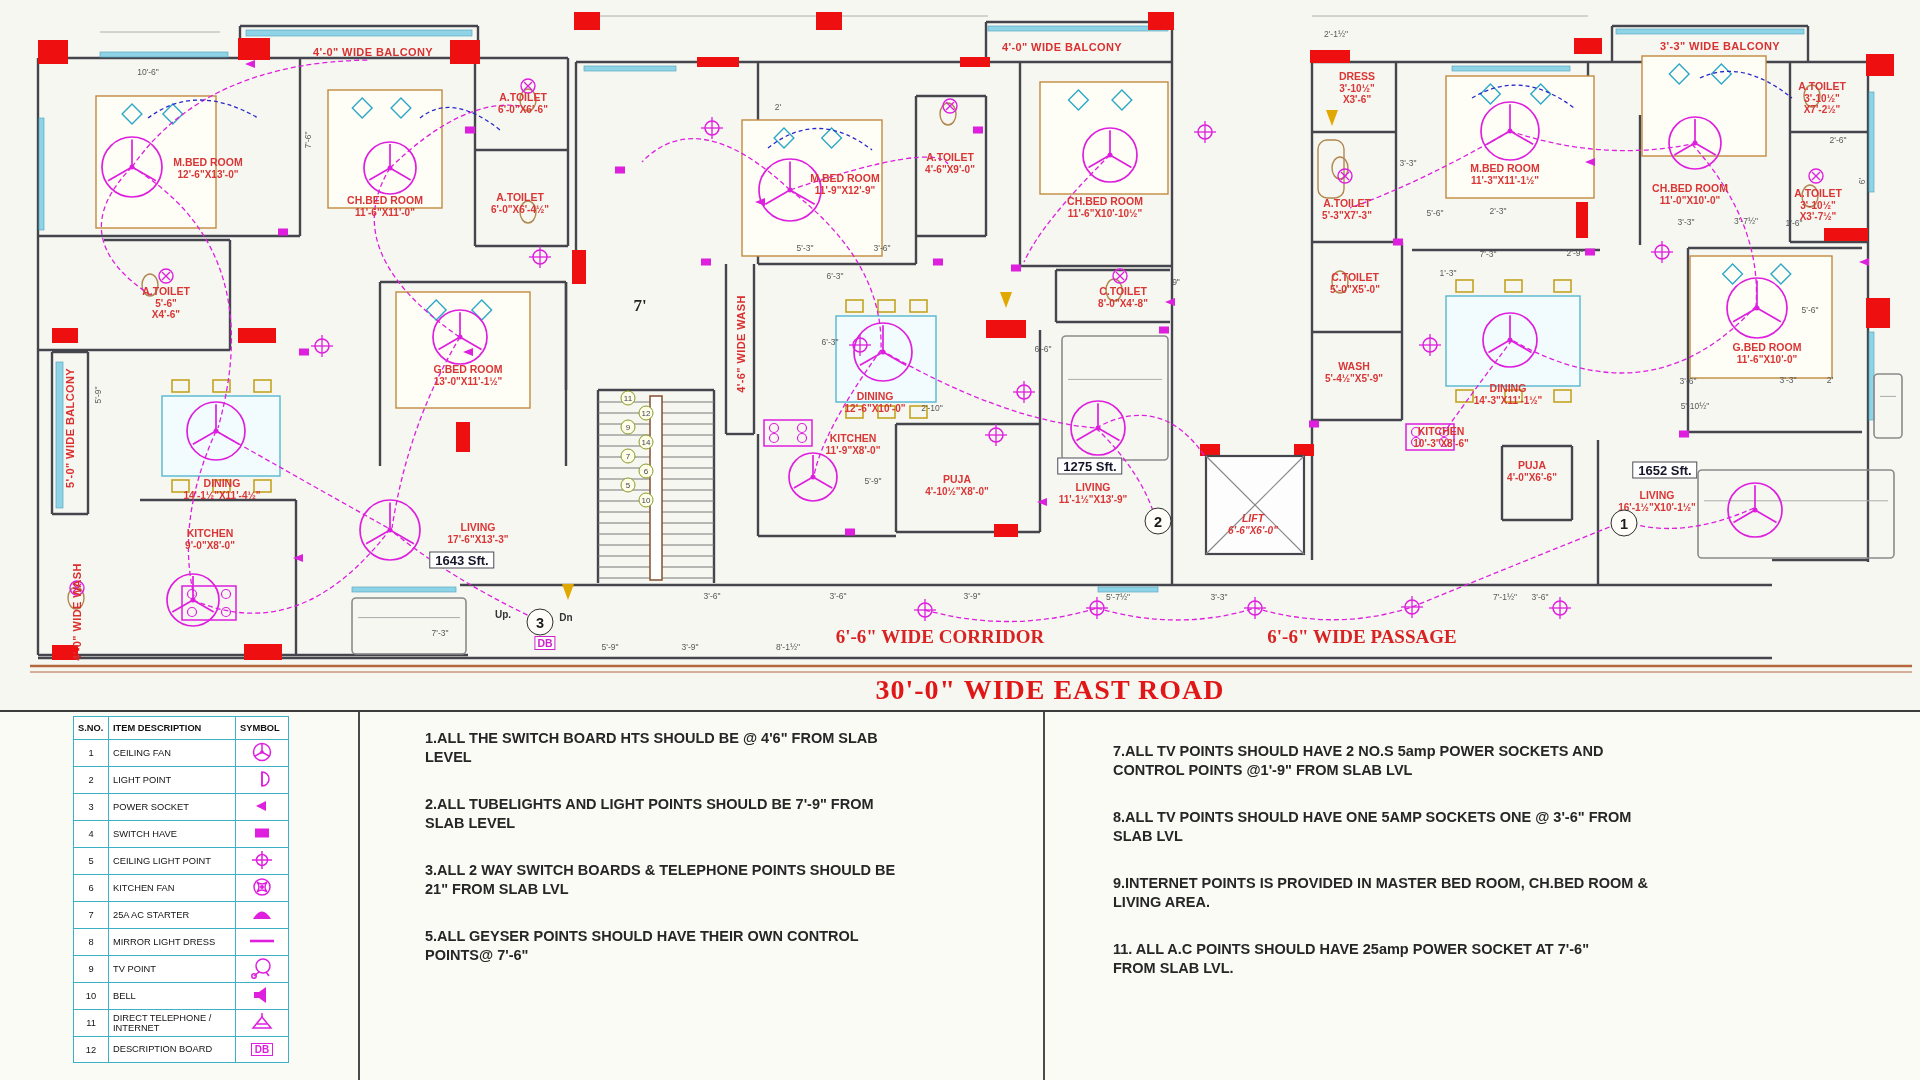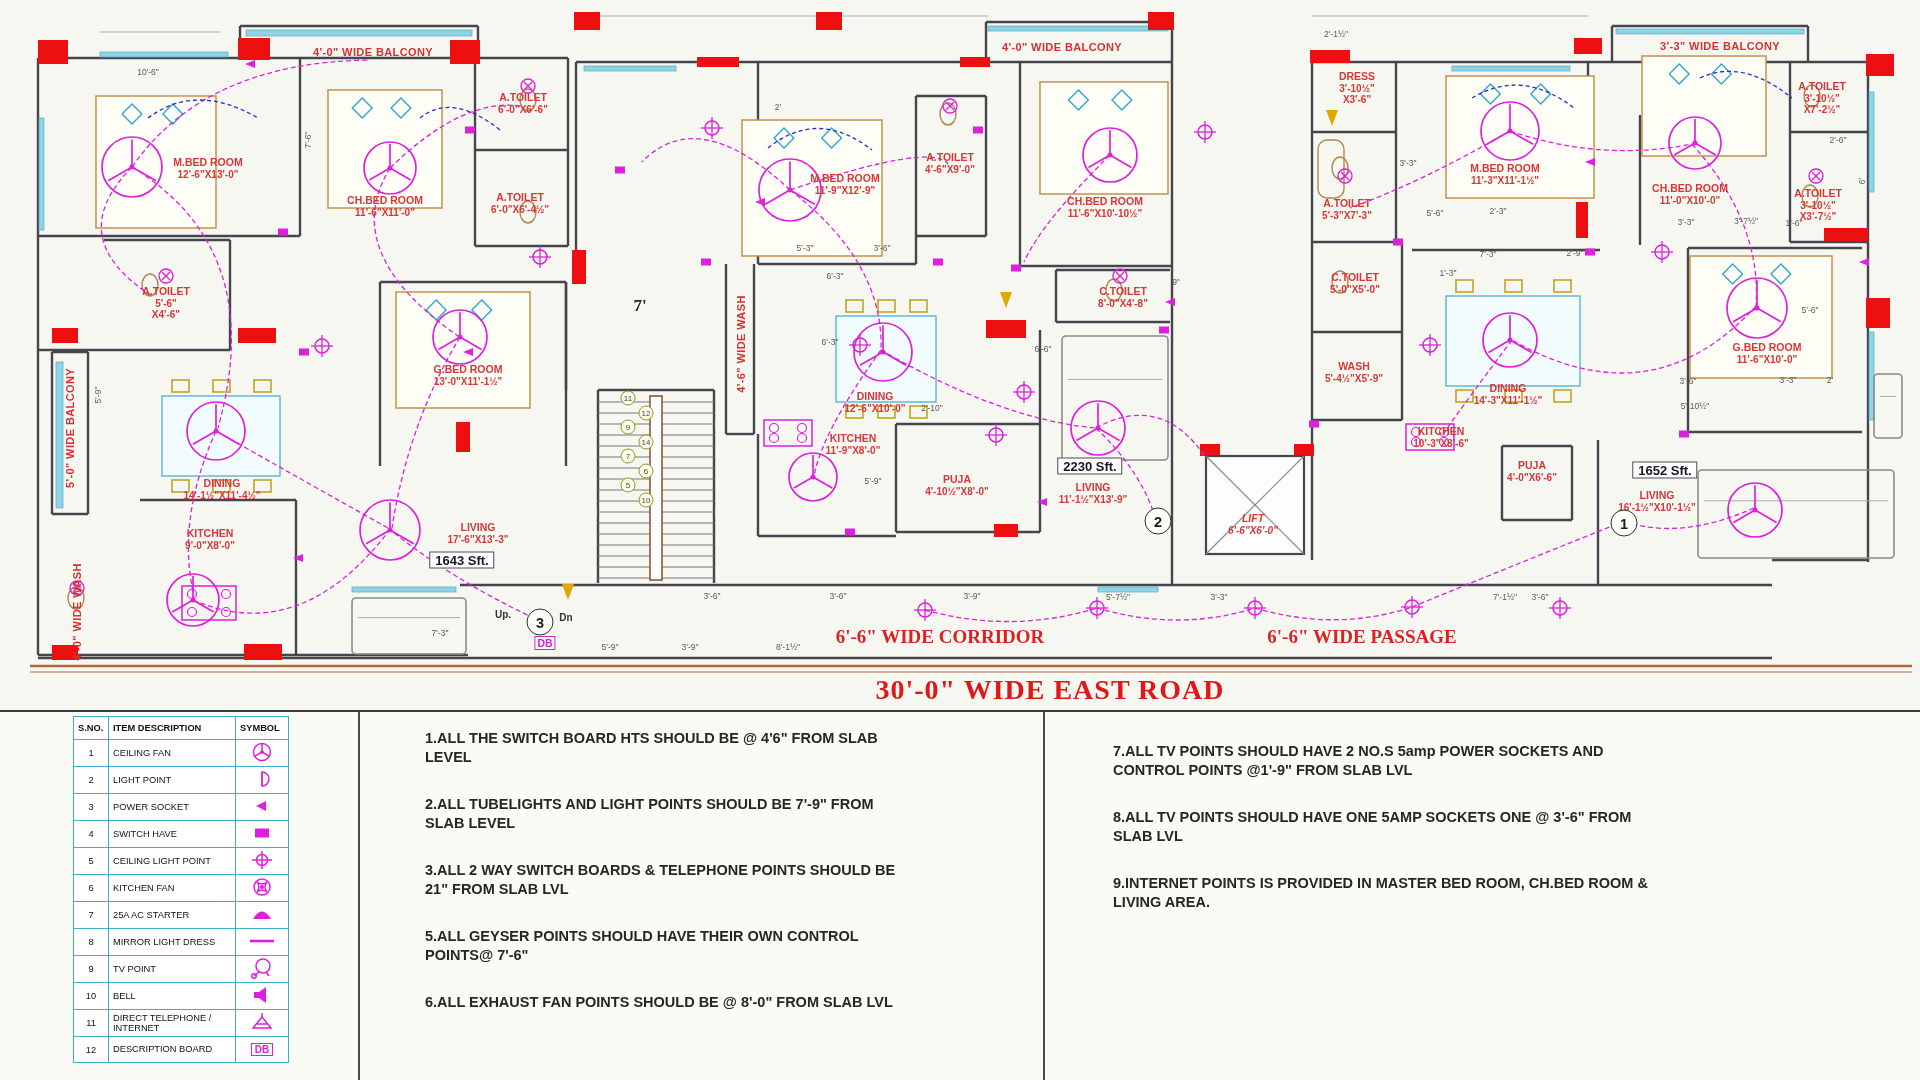--- a/index.html
+++ b/index.html
@@ -708,21 +708,21 @@
       <div>LIVING</div>
       <div class="dims" style="white-space: pre-line;">16'-1½"X10'-1½"</div>
     </div>
     <div class="balcony-label" style="left:373px;top:52px">4'-0" WIDE BALCONY</div>
     <div class="balcony-label" style="left:1062px;top:47px">4'-0" WIDE BALCONY</div>
     <div class="balcony-label" style="left:1720px;top:46px">3'-3" WIDE BALCONY</div>
     <div class="balcony-label vertical" style="left:70px;top:428px">5'-0" WIDE BALCONY</div>
     <div class="balcony-label vertical" style="left:77px;top:612px">4'-0" WIDE WASH</div>
     <div class="balcony-label vertical" style="left:741px;top:344px">4'-6" WIDE WASH</div>
     <div class="badge" style="left:462px;top:560px">1643 Sft.</div>
-    <div class="badge" style="left:1090px;top:466px">2230 Sft.</div>
+    <div class="badge" style="left:1090px;top:466px">1275 Sft.</div>
     <div class="badge" style="left:1665px;top:470px">1652 Sft.</div>
     <div class="unit-circle" style="left:540px;top:622px">3</div>
     <div class="unit-circle" style="left:1158px;top:521px">2</div>
     <div class="unit-circle" style="left:1624px;top:523px">1</div>
     <div class="misc big-dark" style="left:640px;top:306px">7'</div>
     <div class="misc small-dark" style="left:503px;top:614px">Up.</div>
     <div class="misc small-dark" style="left:566px;top:617px">Dn</div>
     <div class="misc db-box" style="left:545px;top:643px">DB</div>
     <div class="stair-num" style="left:628px;top:398px">11</div>
     <div class="stair-num" style="left:646px;top:412.5px">12</div>
@@ -903,22 +903,23 @@
 
 <div id="notes-left" class="notes">
     <div class="note">1.ALL THE SWITCH BOARD HTS SHOULD BE @ 4'6" FROM SLAB
 LEVEL</div>
     <div class="note">2.ALL TUBELIGHTS AND LIGHT POINTS SHOULD BE 7'-9"  FROM
 SLAB LEVEL</div>
     <div class="note">3.ALL 2 WAY SWITCH BOARDS &amp; TELEPHONE POINTS SHOULD BE
 21" FROM SLAB LVL</div>
     <div class="note">5.ALL GEYSER POINTS SHOULD HAVE THEIR OWN CONTROL
 POINTS@ 7'-6"</div>
-    <div class="note">6.ALL EXHAUST FAN POINTS SHOULD BE @ 8'-0" FROM SLAB LVL</div>
   </div>
 <div id="notes-right" class="notes">
     <div class="note">7.ALL TV POINTS SHOULD HAVE 2 NO.S 5amp POWER SOCKETS AND
 CONTROL POINTS  @1'-9" FROM SLAB LVL</div>
     <div class="note">8.ALL TV POINTS SHOULD HAVE ONE 5AMP SOCKETS ONE @ 3'-6" FROM
 SLAB LVL</div>
     <div class="note">9.INTERNET POINTS IS PROVIDED  IN MASTER BED ROOM, CH.BED ROOM &amp;
 LIVING AREA.</div>
+    <div class="note">11.      ALL A.C POINTS SHOULD HAVE 25amp POWER SOCKET AT 7'-6"
+FROM SLAB LVL.</div>
   </div>
 
 </body></html>

